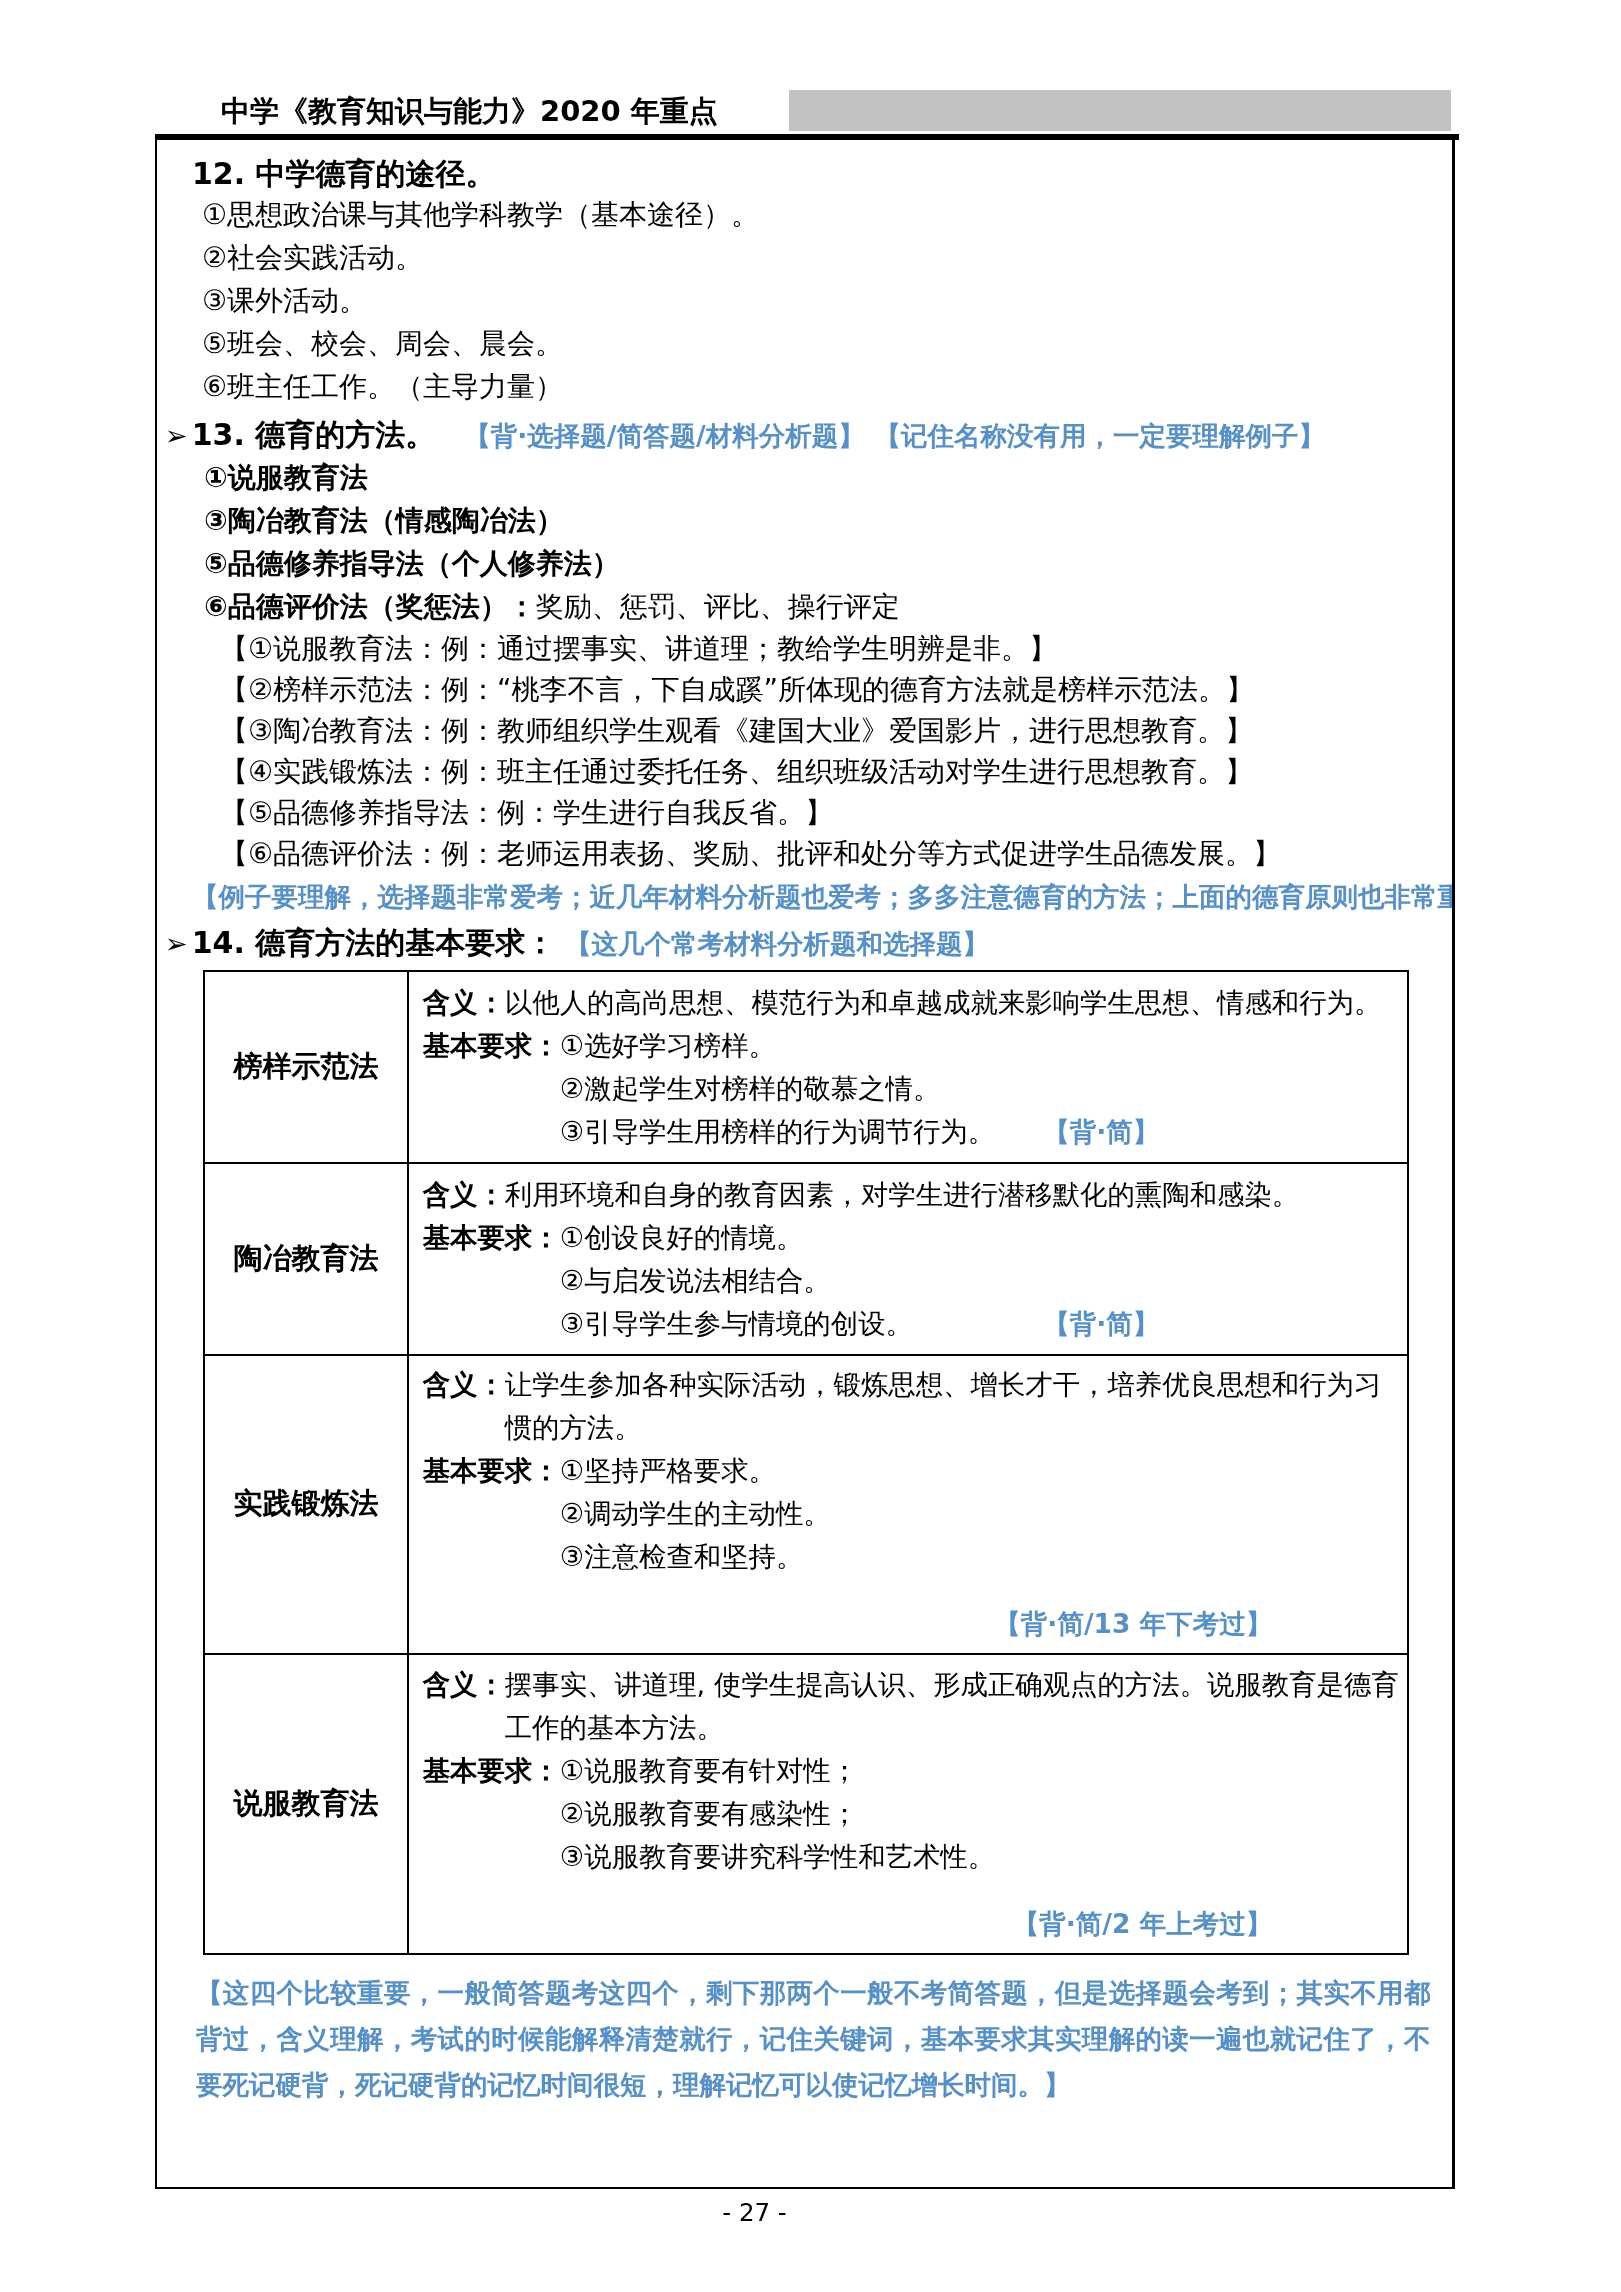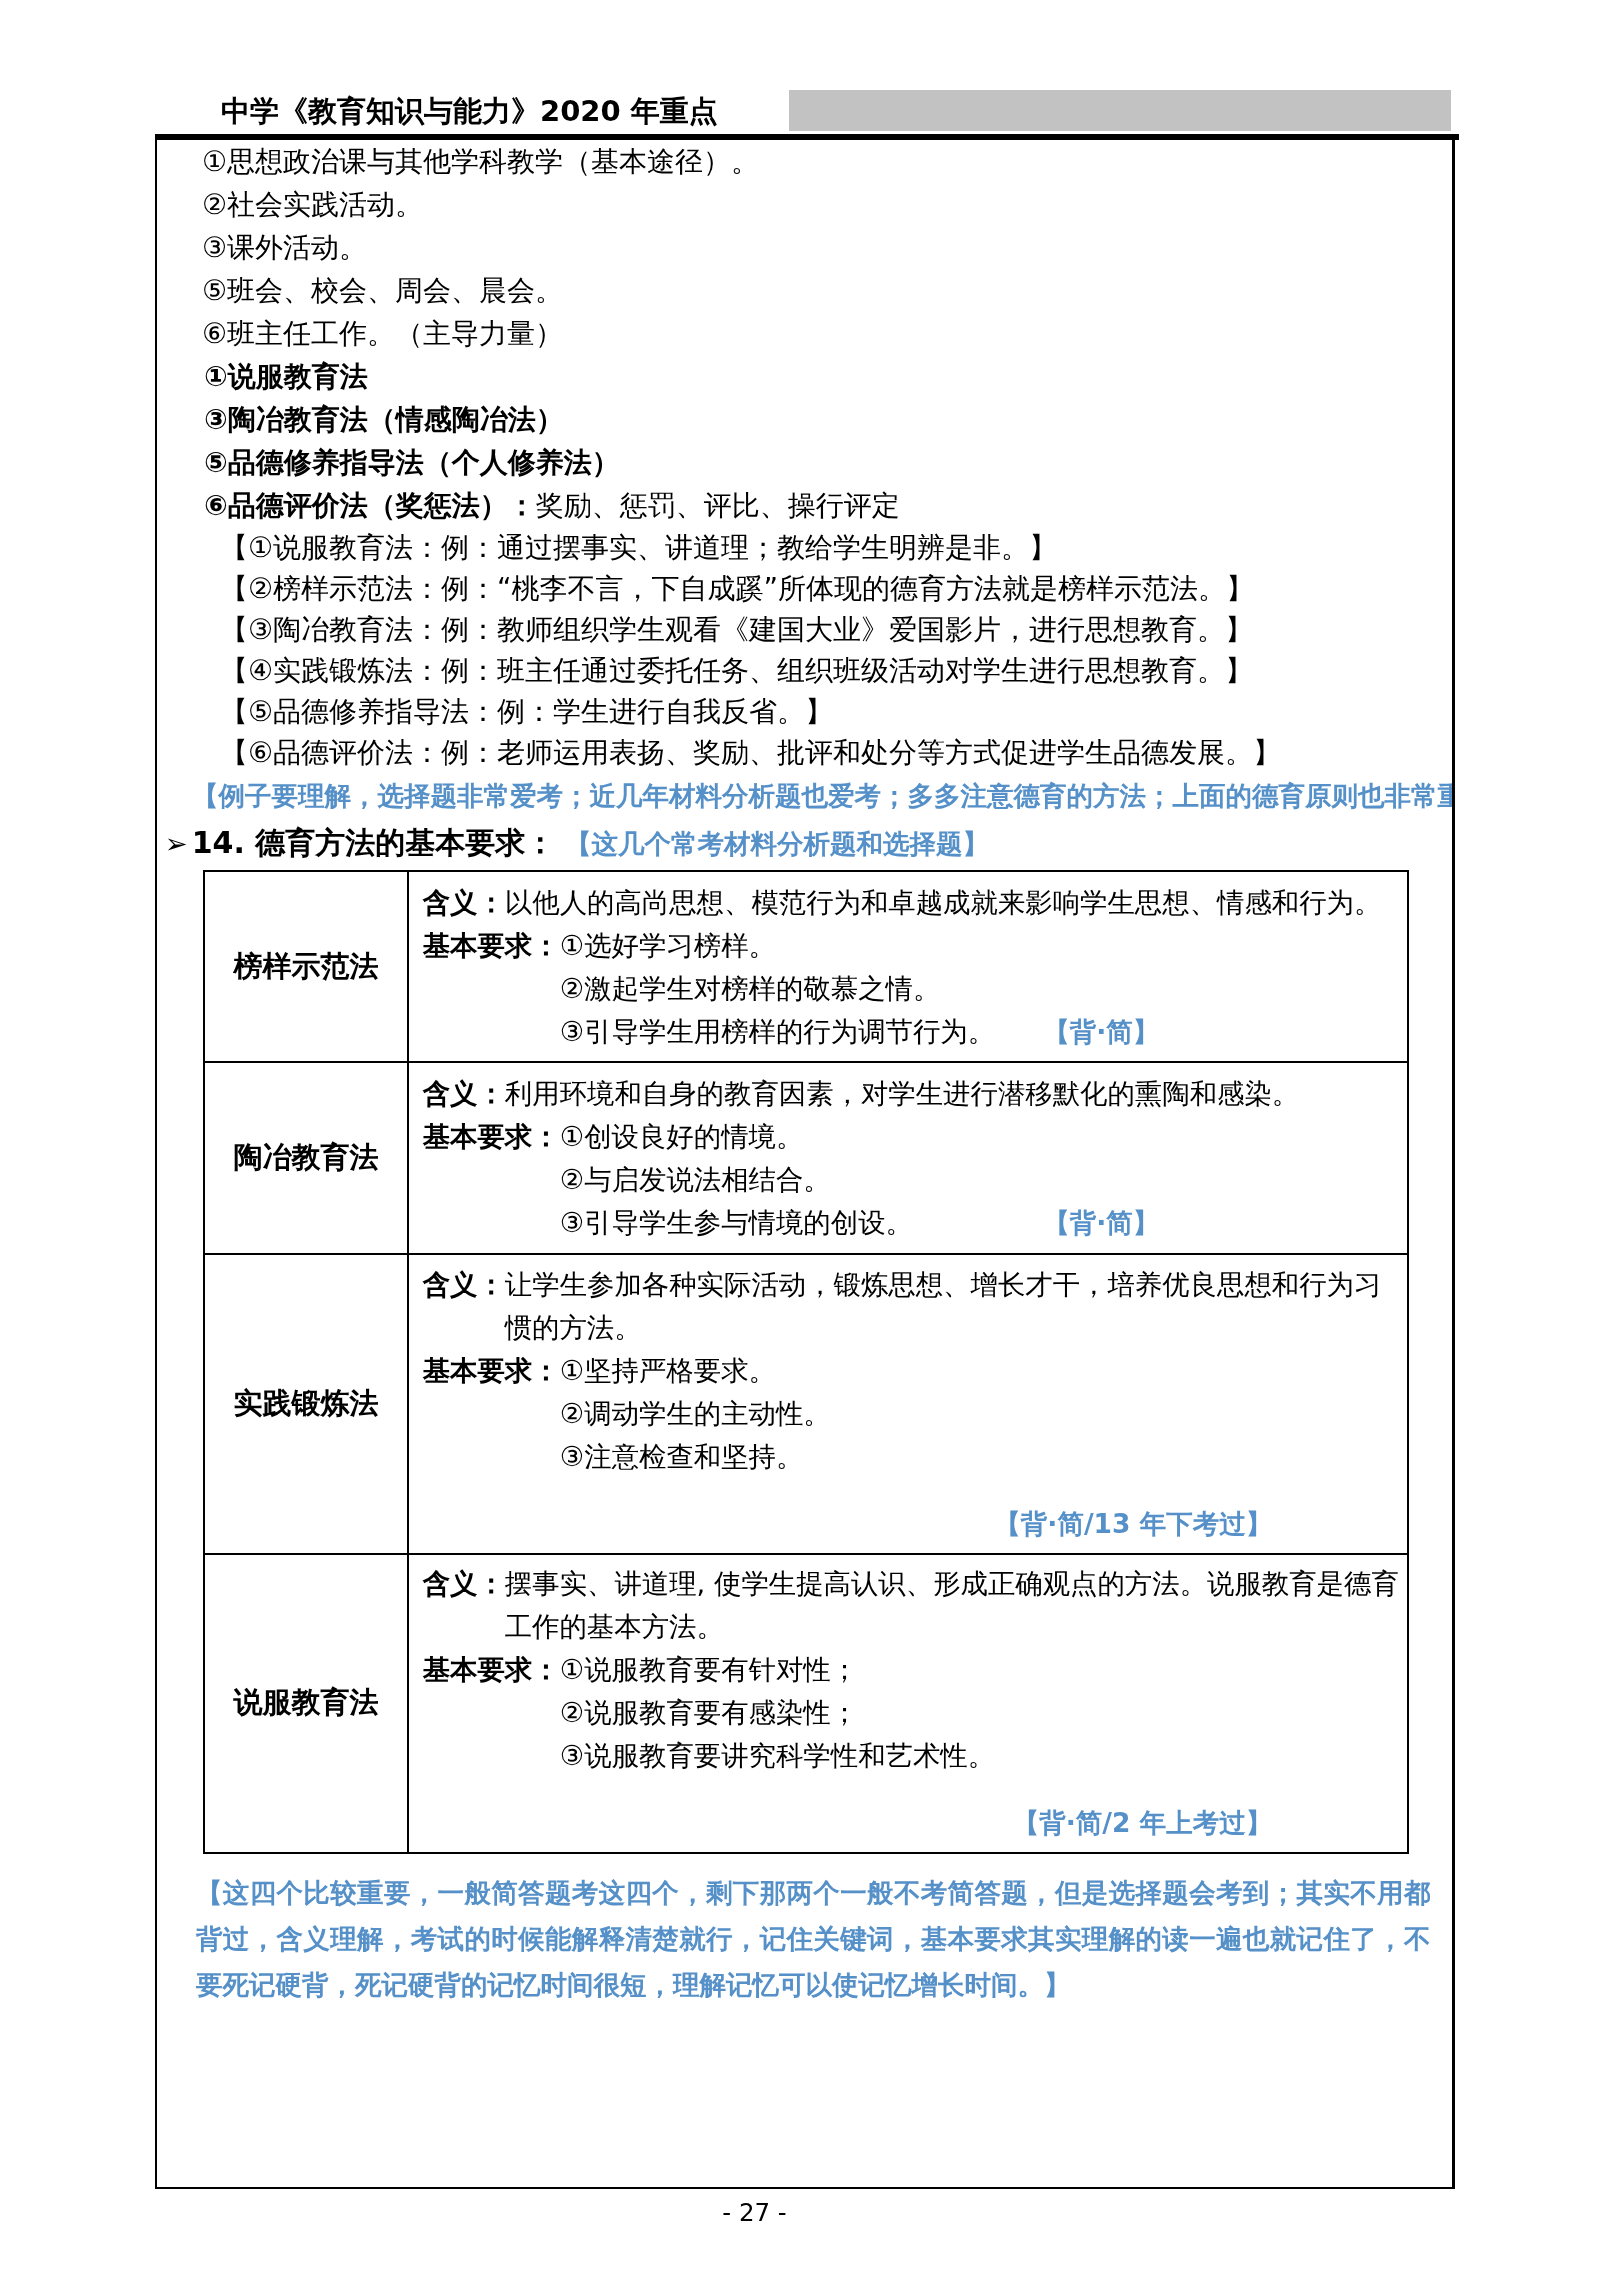--- a/index.html
+++ b/index.html
@@ -59,26 +59,30 @@
 <body>
 
 <div class="page">
 
   <div class="header-title">中学《教育知识与能力》2020 年重点</div>
   <div class="header-box"></div>
   <div class="header-rule"></div>
 
   <div class="content-box">
 
+    <div class="s12-heading">12. 中学德育的途径。</div>
     <div class="s12-item">①思想政治课与其他学科教学（基本途径）。</div>
     <div class="s12-item">②社会实践活动。</div>
     <div class="s12-item">③课外活动。</div>
     <div class="s12-item">⑤班会、校会、周会、晨会。</div>
     <div class="s12-item">⑥班主任工作。（主导力量）</div>
 
+    <div class="s-heading">
+      <span class="arrow">➢</span><span class="ht">13. 德育的方法。</span><span class="blue ann">【背·选择题/简答题/材料分析题】</span><span class="blue ann2">【记住名称没有用，一定要理解例子】</span>
+    </div>
 
     <div class="s13-item"><b>①说服教育法</b><span></span></div>
     <div class="s13-item"><b>③陶冶教育法（情感陶冶法）</b><span></span></div>
     <div class="s13-item"><b>⑤品德修养指导法（个人修养法）</b><span></span></div>
     <div class="s13-item"><b>⑥品德评价法（奖惩法）：</b><span>奖励、惩罚、评比、操行评定</span></div>
 
     <div class="example">【①说服教育法：例：通过摆事实、讲道理；教给学生明辨是非。】</div>
     <div class="example">【②榜样示范法：例：“桃李不言，下自成蹊”所体现的德育方法就是榜样示范法。】</div>
     <div class="example">【③陶冶教育法：例：教师组织学生观看《建国大业》爱国影片，进行思想教育。】</div>
     <div class="example">【④实践锻炼法：例：班主任通过委托任务、组织班级活动对学生进行思想教育。】</div>

